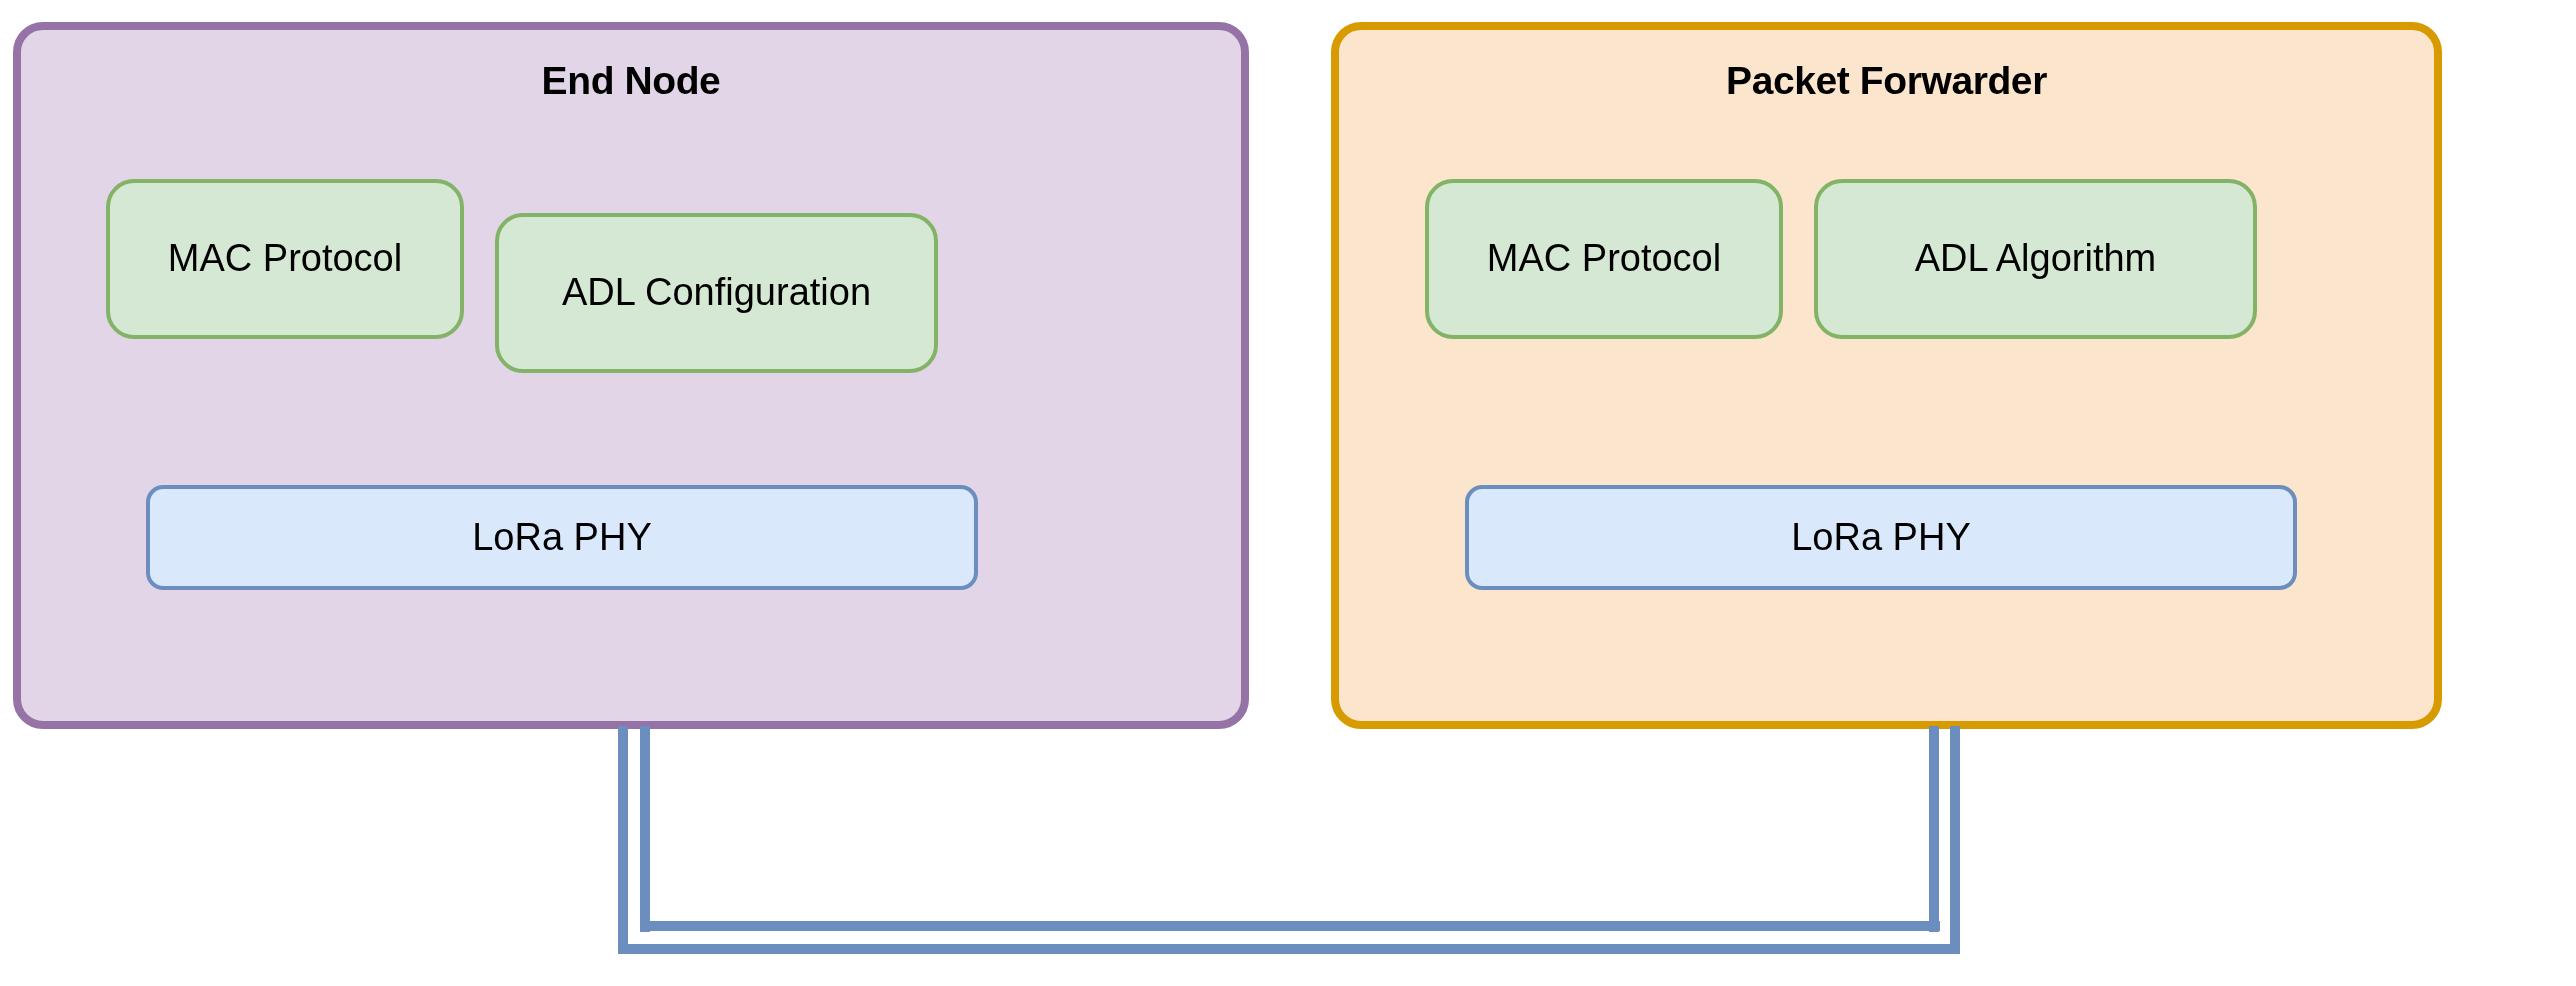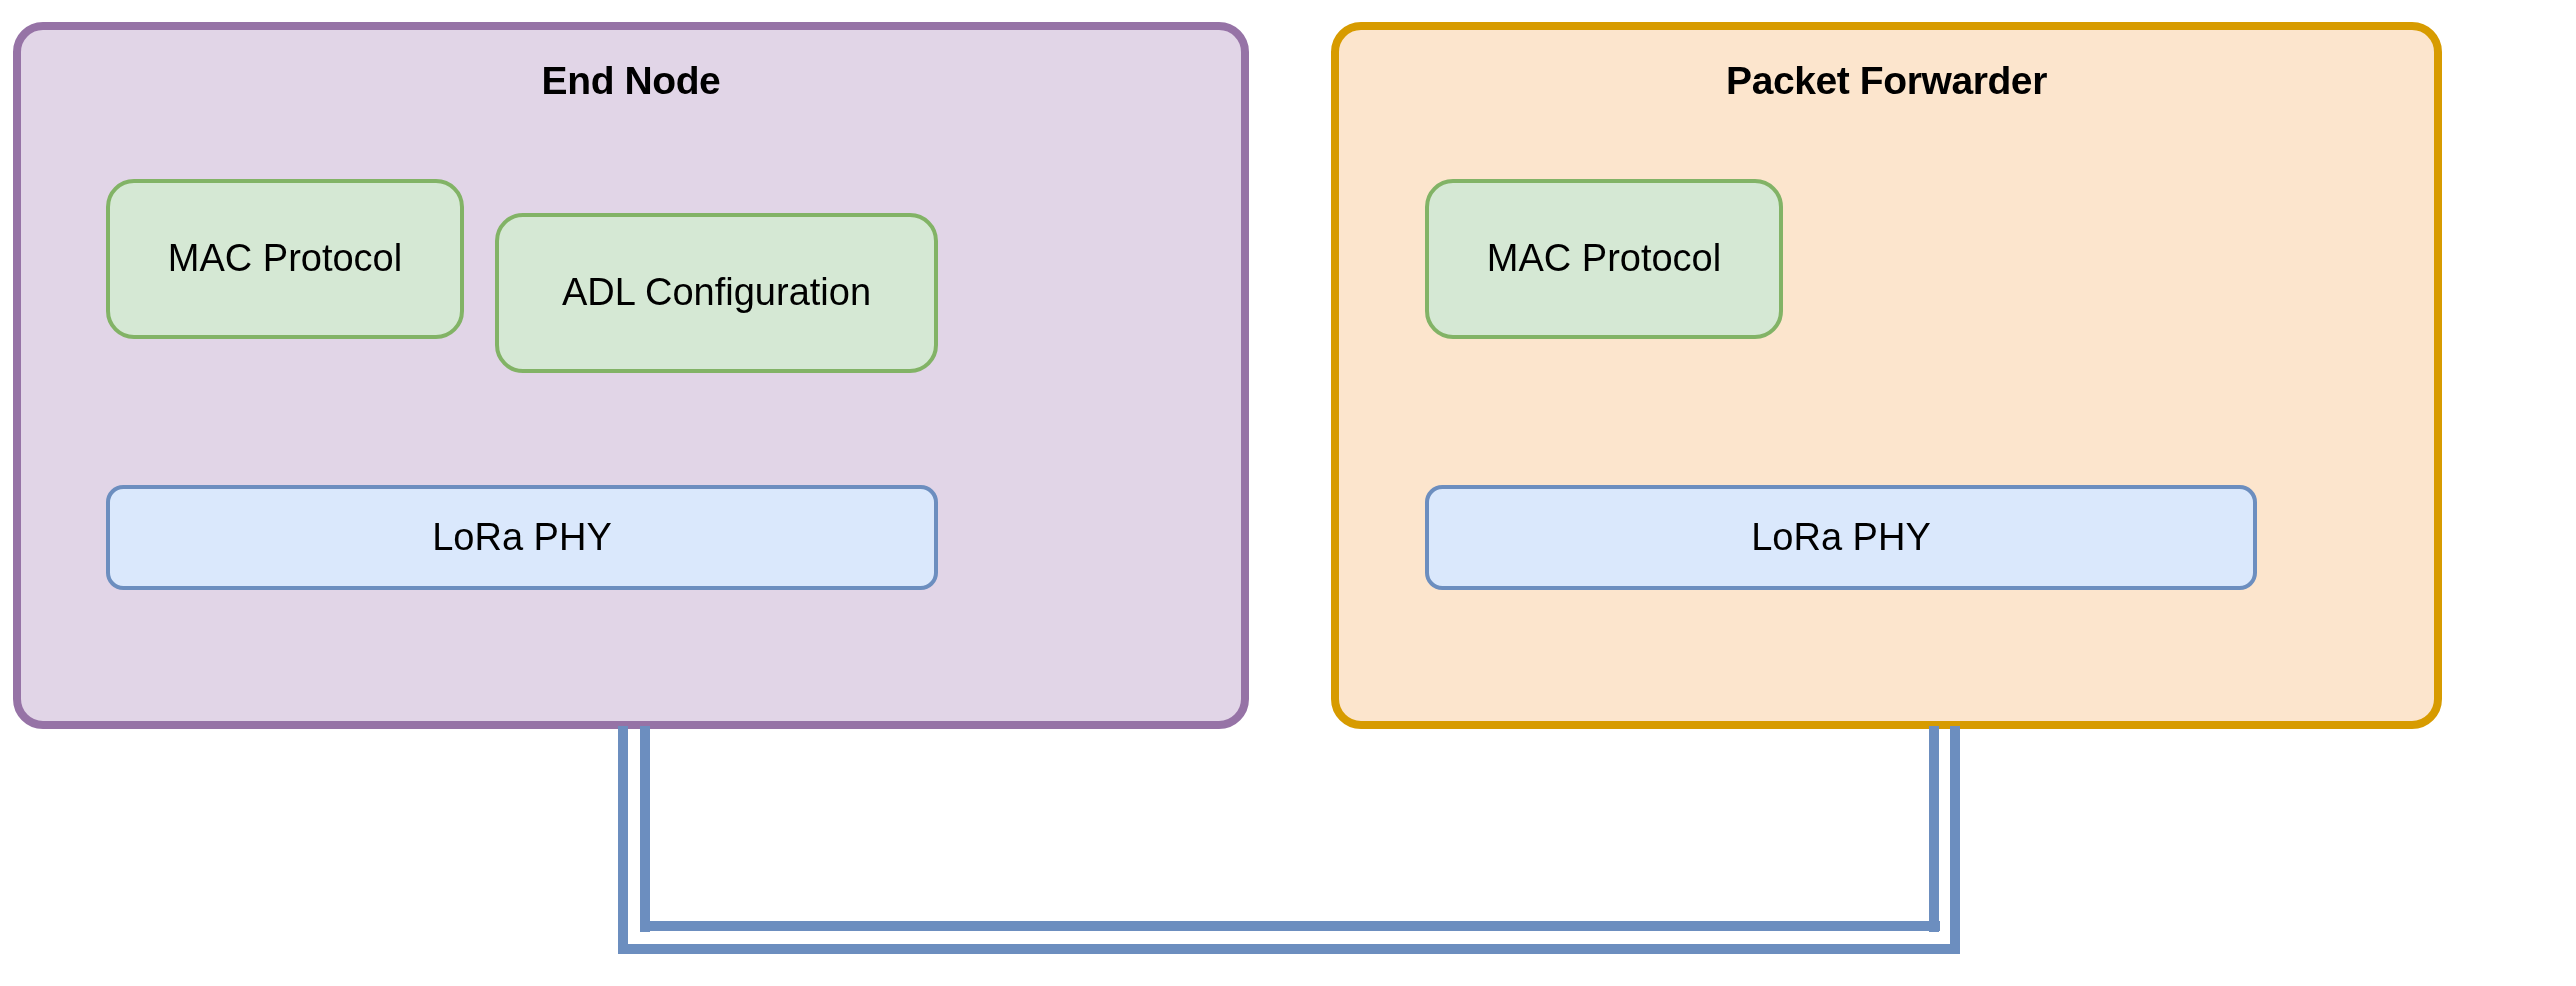--- a/index.html
+++ b/index.html
@@ -80,20 +80,21 @@
     height: 160px;
   }
   .module-box.blue {
     background: #dae8fc;
     border-color: #6c8ebf;
     border-width: 4.3px;
     border-radius: 17.3px;
     font-size: 38px;
     top: 485px;
     height: 105px;
+    margin-left: 40px;
   }
 
   
   .green-en-mac   { left: 106px;  width: 358px; }
   .green-en-adl   { left: 495px;  width: 443px; margin-top: 34px; }
   .blue-en-phy    { left: 106px;  width: 832px; }
 
   
   .green-pf-mac   { left: 1425px; width: 358px; }
   .green-pf-adl   { left: 1814px; width: 443px; }
@@ -136,20 +137,23 @@
   </div>
 
   <div class="container-box orange">
     <div class="container-title">Packet Forwarder</div>
   </div>
 
   <div class="module-box green green-pf-mac">
     <span>MAC Protocol</span>
   </div>
 
+  <div class="module-box green green-pf-adl">
+    <span>ADL Algorithm</span>
+  </div>
 
   <div class="module-box blue blue-pf-phy">
     <span>LoRa PHY</span>
   </div>
 
   <div class="conn conn-inner-left"></div>
   <div class="conn conn-inner-bottom"></div>
   <div class="conn conn-inner-right"></div>
 
   <div class="conn conn-outer-left"></div>

